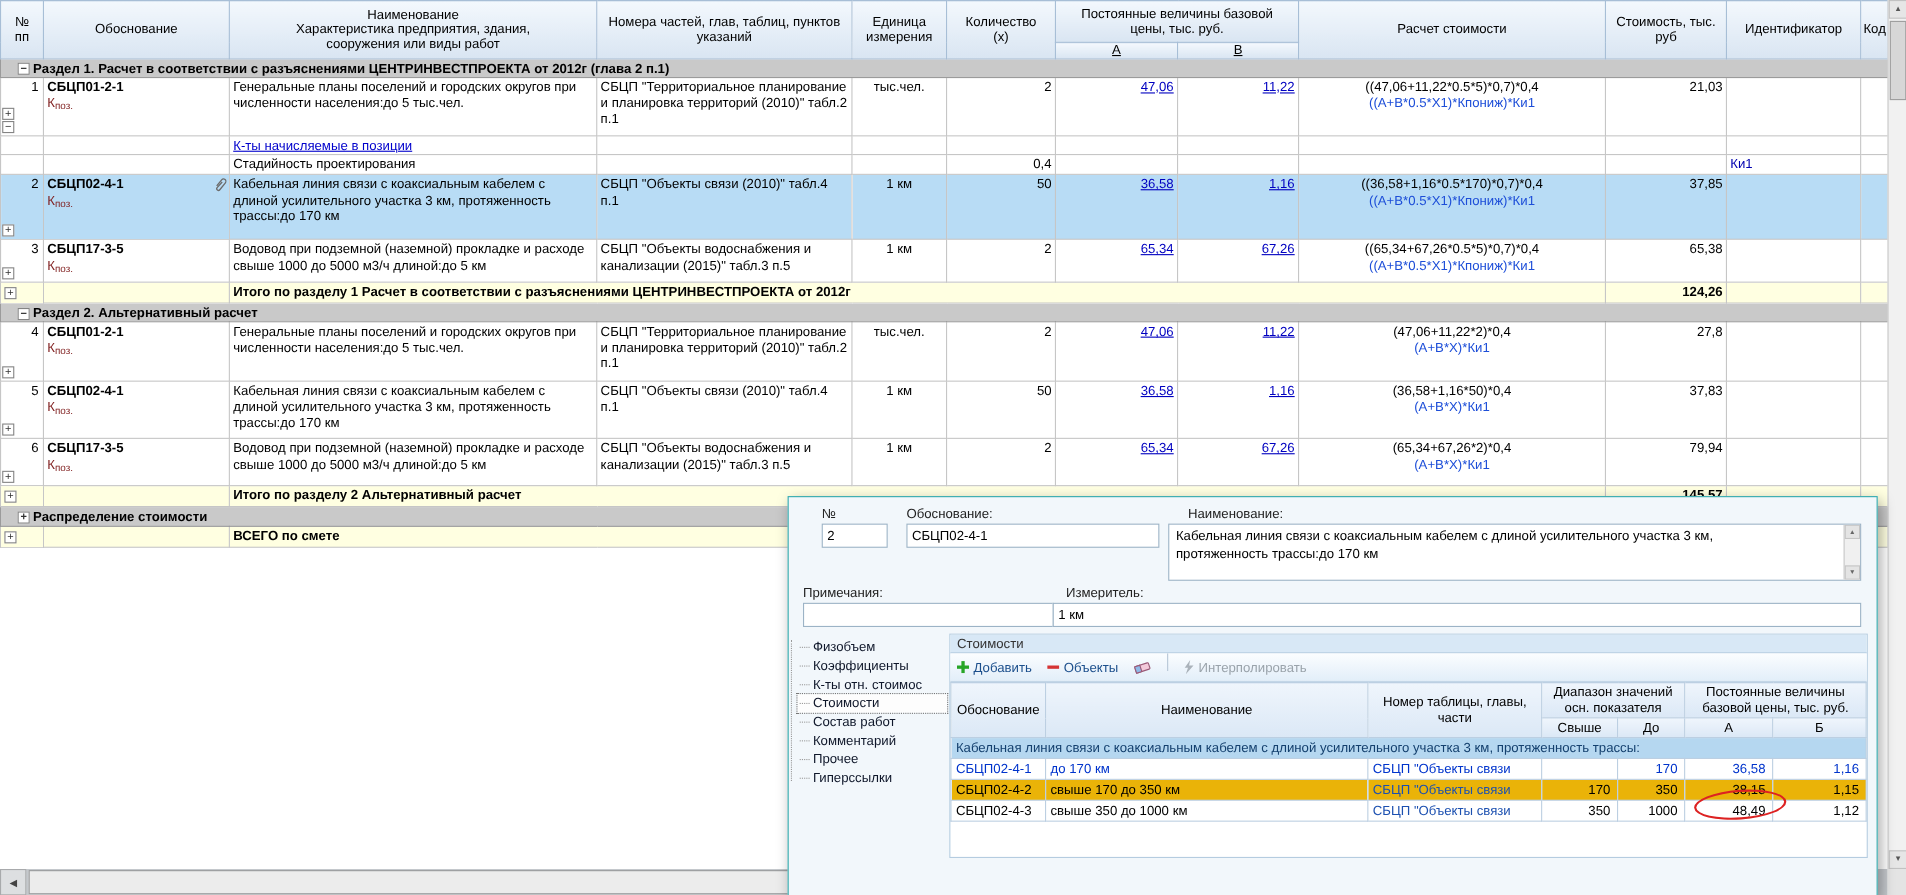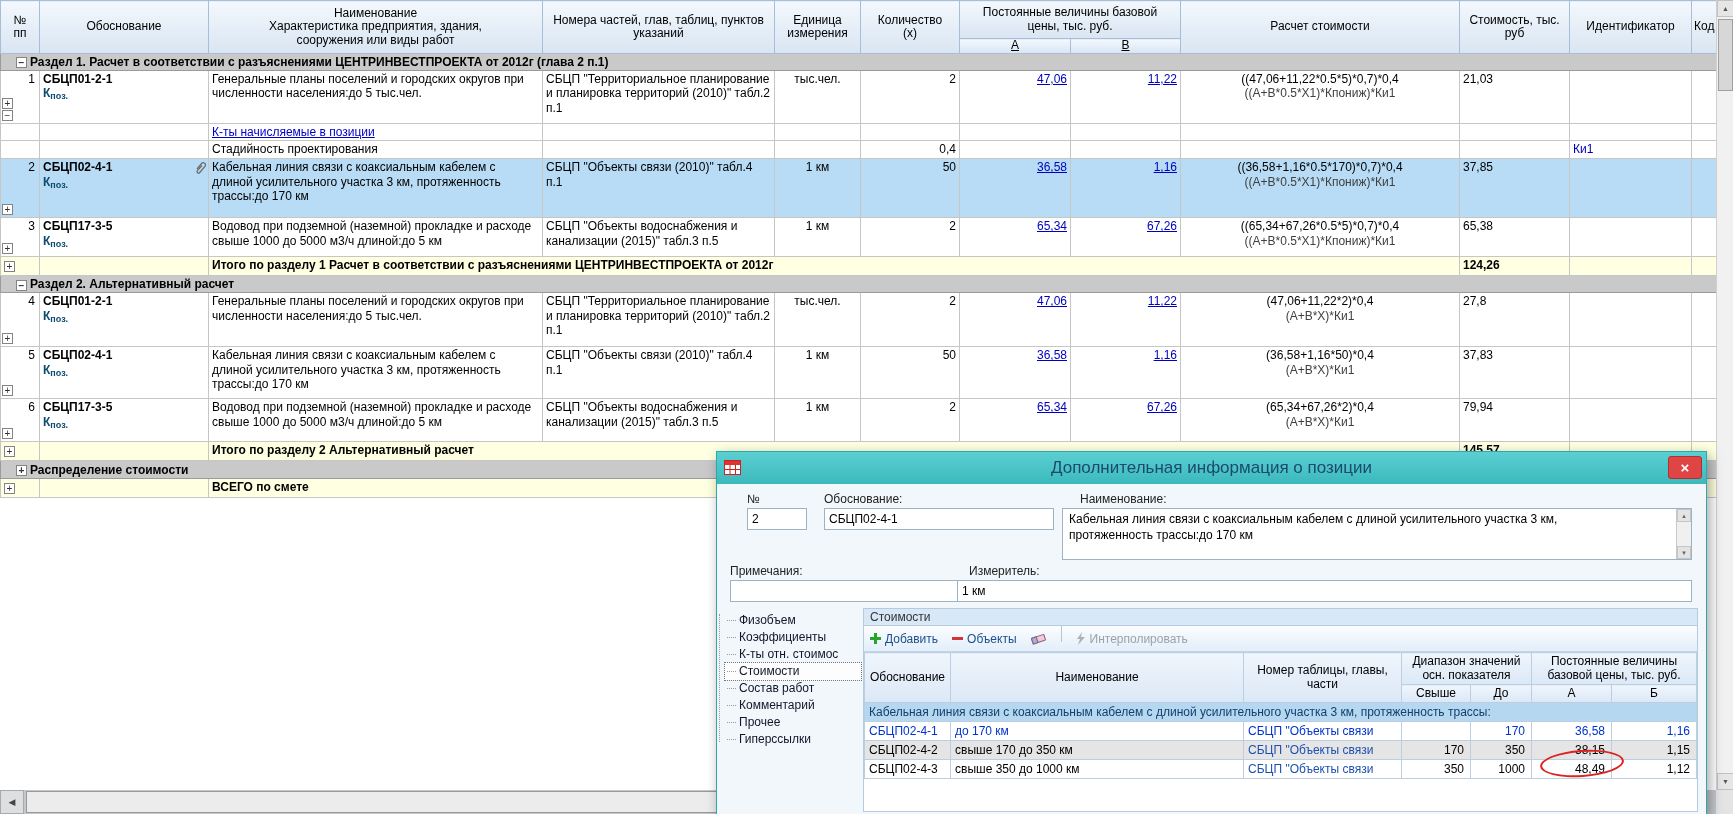--- a/index.html
+++ b/index.html
@@ -14,34 +14,34 @@
 tr.total td{background:#ffffe1}
 tr.total .tlabel{font-weight:bold;white-space:nowrap}
 tr.total .tval{font-weight:bold}
 tr.selrow td{background:#b8dcf5}
 .cnum{position:relative}
 .ntx{display:block;text-align:right;padding-right:1px}
 .gut{position:absolute;left:1px;bottom:2px;display:flex;flex-direction:column;gap:1px}
 .gutc{position:static;display:inline-flex;vertical-align:middle;margin-right:3px}
 .exp{display:inline-block;width:11px;height:11px;border:1px solid #848484;background:#fff;font-size:10px;line-height:9px;text-align:center;color:#333}
 .bcode{display:block;font-weight:bold;white-space:nowrap}
-.kpos{color:#0c4a6e;font-weight:bold}
+.kpos{color:#7f1d1d;font-weight:normal}
 .kpos .ksub{font-size:9px;vertical-align:-2px}
 .cbasis{position:relative}
 .clip{position:absolute;right:2px;top:2px}
 .lnk{color:#0000cc;text-decoration:underline;white-space:nowrap}
 .bval{color:#0000c0;text-decoration:underline}
 .ca,.cb{text-align:right}
 .ca{padding-right:30px}
 .cb{padding-right:14px}
 .cqty{text-align:right;padding-right:4px}
-.ccost{padding-right:7px}
+.ccost{text-align:right;padding-right:7px}
 .cunit{text-align:center}
 .ccalc{text-align:center}
-.grn{color:#404040}
+.grn{color:#1d4ed8}
 .cident{color:#0000b0}
 
 .vscroll{position:absolute;left:1716px;top:0;width:17px;height:790px;background:#f1f1f1;border-left:1px solid #cfcfcf;z-index:2}
 .varr{position:absolute;left:0;width:17px;height:17px;background:#e6e6e6;border:1px solid #c2c2c2;color:#555;font-size:7px;text-align:center;line-height:15px}
 .varr.top{top:0}
 .varr.bot{top:773px}
 .vthumb{position:absolute;left:1px;top:19px;width:15px;height:72px;background:#d7d7d7;border:1px solid #9f9f9f}
 .hscroll{position:absolute;left:0;top:790px;width:1716px;height:24px;background:#c4c8cc;z-index:2}
 .harr{position:absolute;left:0;top:0;width:24px;height:24px;background:#dddfe1;border:1px solid #a8aaac;color:#444;font-size:9px;text-align:center;line-height:22px}
 .hthumb{position:absolute;left:26px;top:1px;width:730px;height:22px;background:#ececec;border:1px solid #97999b}
@@ -70,21 +70,21 @@
 .tbtn{display:inline-flex;align-items:center;gap:4px;color:#1c4f8c;cursor:default}
 .tbtn.dis{color:#9aa3ab}
 .tsep{width:1px;height:16px;background:#b6c6d6}
 table.dtbl{border-collapse:collapse;table-layout:fixed;width:100%;font-size:12px}
 .dtbl th,.dtbl td{border:1px solid #bccfe2;padding:1px 4px;overflow:hidden;white-space:nowrap;line-height:1.25}
 .dtbl thead th{background:linear-gradient(#eff5fc,#dbe8f6);font-weight:normal;text-align:center;white-space:pre-line;vertical-align:middle;line-height:1.15;padding:0 2px}
 .dtbl tr.grp td{background:#b5d7f0;color:#14406e}
 .dtbl tr.sel1 td{color:#0034cc}
 .dtbl td.numc{text-align:right;padding-right:6px}
 .dtbl td.bluec{color:#1c50b0}
-.dtbl tr.alt td{background:#e5e5e5}
+.dtbl tr.alt td{background:#eab308}
 .circle{position:absolute;left:823px;top:266px;width:84px;height:27px;border:2px solid #dd2222;border-radius:50%;transform:rotate(-4deg);z-index:5}
 </style>
 </head>
 <body>
 
 <table class="main">
 <colgroup>
 <col style="width:39px">
       <col style="width:169px">
       <col style="width:334px">
@@ -345,31 +345,20 @@
   <div class="vthumb"></div>
   <div class="varr bot">▼</div>
 </div>
 <div class="hscroll">
   <div class="harr">◀</div>
   <div class="hthumb"></div>
 </div>
 <div class="corner"></div>
 
 <div class="dialog">
-  <div class="dlg-title">
-    <span class="dlg-appicon"><svg width="17" height="15" viewBox="0 0 17 15">
-          <rect x="0.5" y="0.5" width="16" height="14" fill="#fff" stroke="#c22"></rect>
-          <rect x="1" y="1" width="15" height="4" fill="#d33"></rect>
-          <line x1="0.5" y1="9.5" x2="16.5" y2="9.5" stroke="#c22"></line>
-          <line x1="6" y1="5" x2="6" y2="15" stroke="#c22"></line>
-          <line x1="11.5" y1="5" x2="11.5" y2="15" stroke="#c22"></line>
-        </svg></span>
-    <span class="txt">Дополнительная информация о позиции</span>
-    <span class="dlg-close">×</span>
-  </div>
   <div class="dlg-body">
 
     <span class="f-label" style="left:30px;top:8px">№</span>
     <input class="f-input" style="left: 30px; top: 24px; width: 60px;" value="2">
     <span class="f-label" style="left:107px;top:8px">Обоснование:</span>
     <input class="f-input" style="left: 107px; top: 24px; width: 230px;" value="СБЦП02-4-1">
     <span class="f-label" style="left:363px;top:8px">Наименование:</span>
     <div class="namebox" style="left:345px;top:24px;width:630px;height:52px"><span>Кабельная линия связи с коаксиальным кабелем с длиной усилительного участка 3 км,
 протяженность трассы:до 170 км</span>
       <span class="mini-sb"><span class="ar" style="top:0">▲</span><span class="ar b">▼</span></span>

